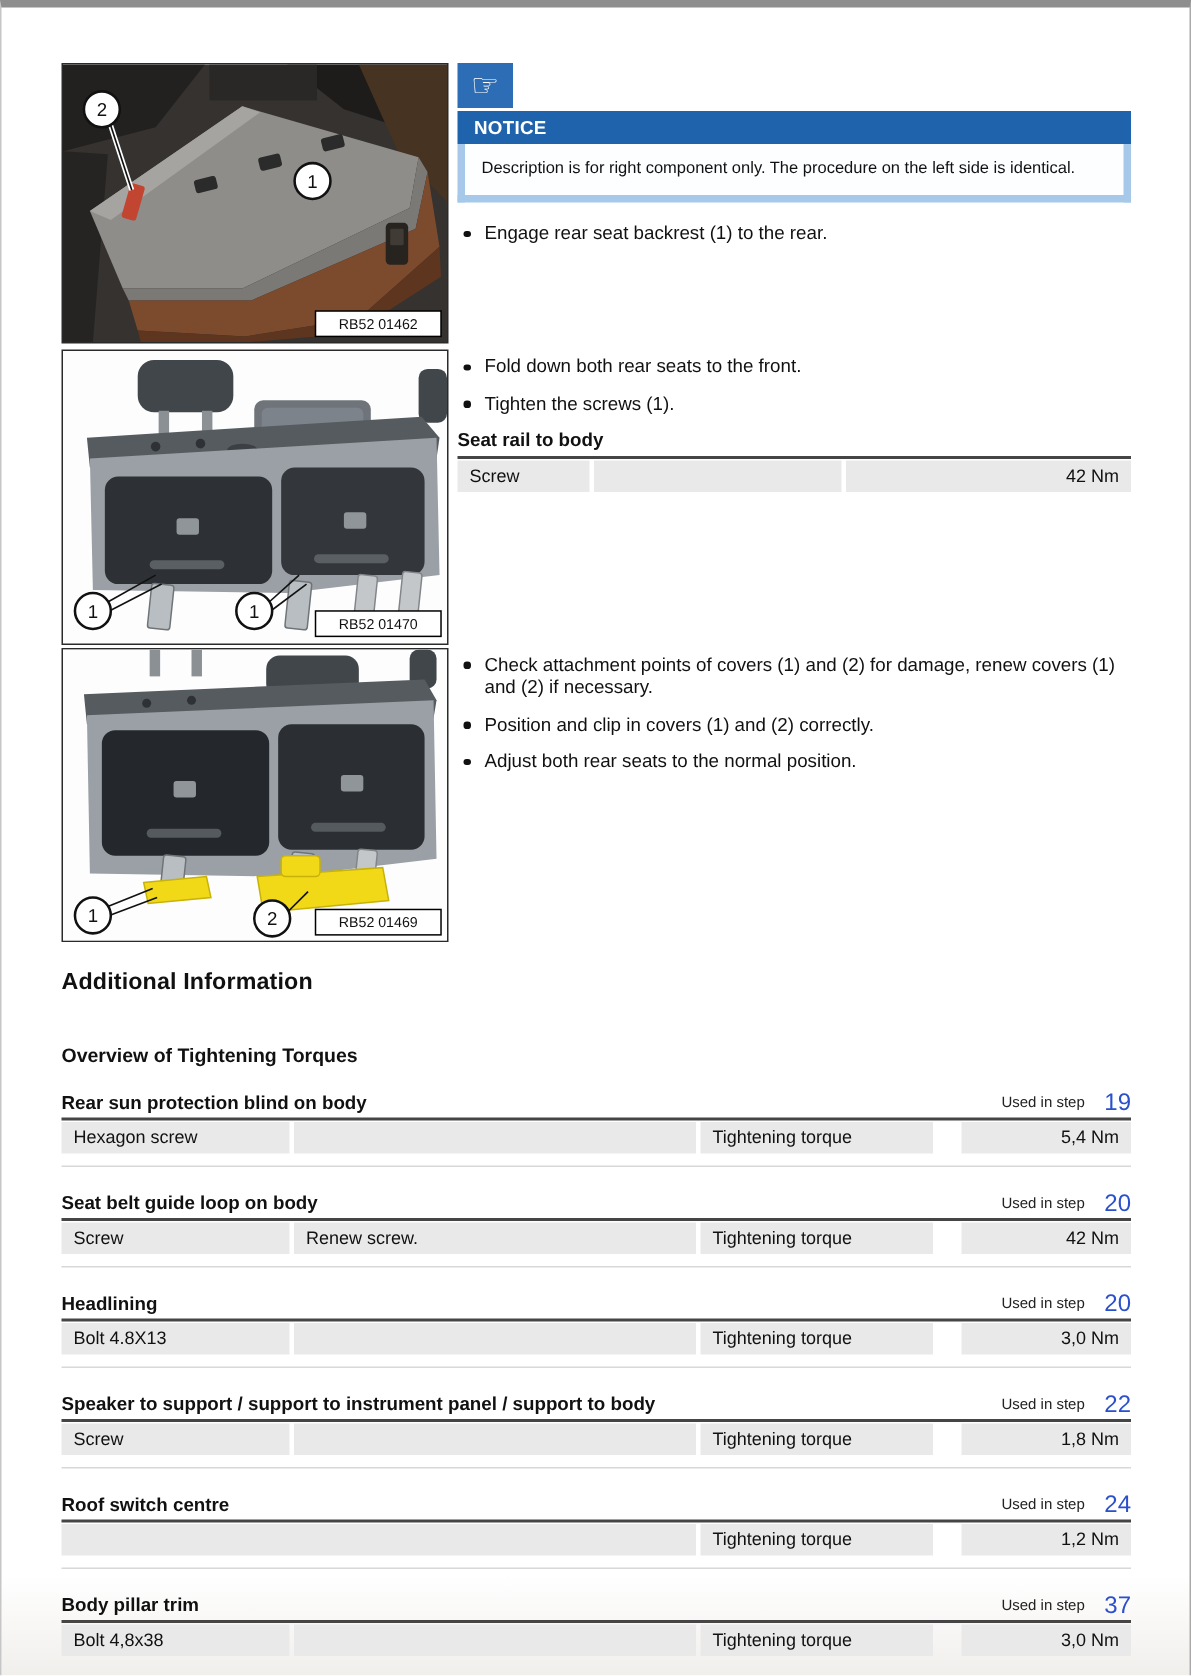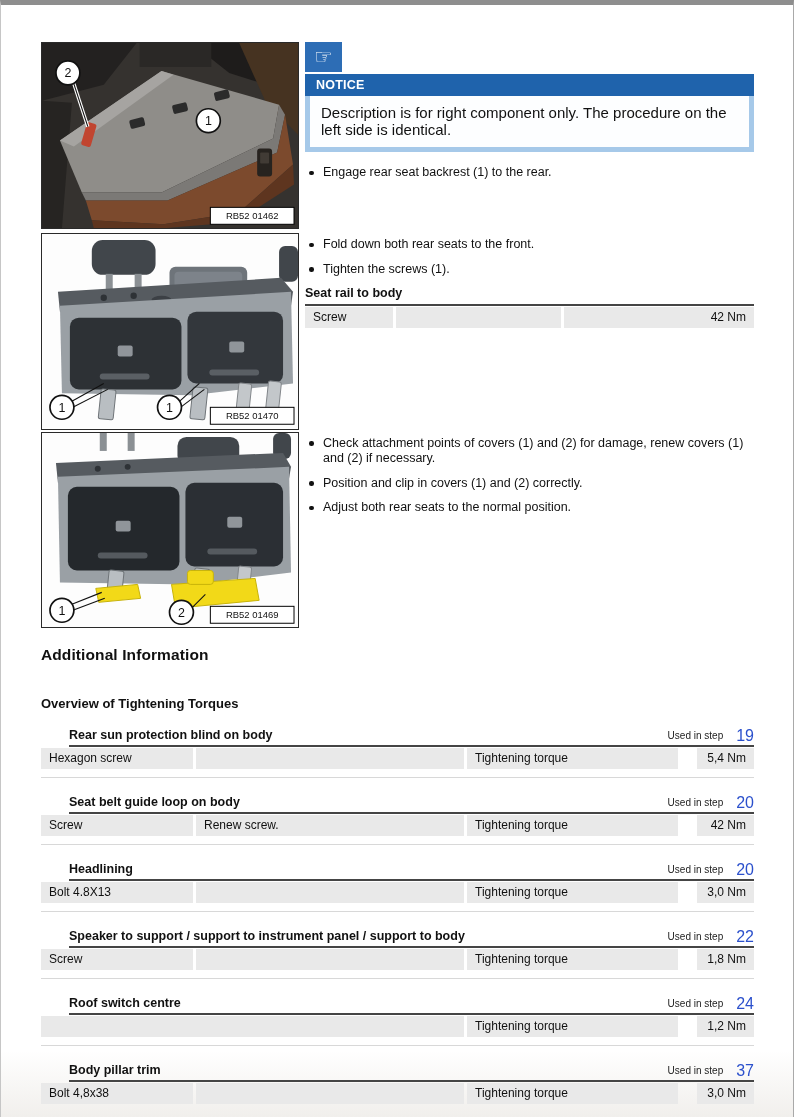--- a/index.html
+++ b/index.html
@@ -28,21 +28,21 @@
     display:flex; align-items:center; justify-content:center;
     font-family:"DejaVu Sans",sans-serif; font-size:21px; line-height:1;
     margin-bottom:2px;
   }
   .notice-header {
     background:#1f63ac; color:#fff; font-weight:bold; font-size:12.5px;
     padding:4px 10px 4px 11px; letter-spacing:.2px;
   }
   .notice-body {
     border:5px solid #a6c9e9; border-top:none; background:#fdfeff;
-    padding:8px 11px 9px 11px; font-size:15px; line-height:17px;
+    padding:8px 11px 9px 11px; font-size:11px; line-height:17px;
   }
 
   
   ul.steps { list-style:none; margin-top:13px; }
   ul.steps li {
     position:relative; padding-left:18px; font-size:12.5px; line-height:15.5px;
     margin-bottom:9px;
   }
   ul.steps li::before {
     content:""; position:absolute; left:4px; top:5.5px;
@@ -61,28 +61,28 @@
   .mini-row .c1 { width:88px; margin-right:3px; }
   .mini-row .c2 { width:165px; margin-right:3px; }
   .mini-row .c3 { flex:1; text-align:right; }
 
   
   h1.section { font-size:15.5px; font-weight:bold; margin-top:18px; letter-spacing:.1px; }
   h2.subsection { font-size:13px; font-weight:bold; margin-top:32px; }
 
   
   .tq { margin-top:17px; }
-  .tq-head { display:flex; align-items:flex-end; padding-bottom:3px; border-bottom:2px solid #454545;margin-left:28px; }
+  .tq-head { display:flex; align-items:flex-end; padding-bottom:3px; border-bottom:2px solid #454545; }
   .tq-title { font-size:12.5px; font-weight:bold; flex:1; padding-right:8px; }
   .tq-step { font-size:10px; color:#222; line-height:12px; }
   .tq-step-num { font-size:16px; color:#2b50cc; line-height:12px; margin-left:13px; min-width:14px; text-align:right; }
   .trow { display:flex; margin-top:1px; }
   .trow .p1 { width:152px; margin-right:3px; }
   .trow .p2 { width:268px; margin-right:3px; }
-  .trow .p3 { width:211px; margin-right:19px; }
+  .trow .p3 { width:155px; margin-right:19px; }
   .trow .p4 { flex:1; text-align:right; }
   .trow.merged .p1 { width:423px; }
   .tq-sep { border-bottom:1px solid #d8d8d8; margin-top:8px; }
 
   
   svg text { font-family:"Liberation Sans","DejaVu Sans",sans-serif; }
   .callout-num { font-size:12.5px; fill:#111; }
   .ref-text { font-size:9.5px; fill:#111; }
 </style>
 </head>

